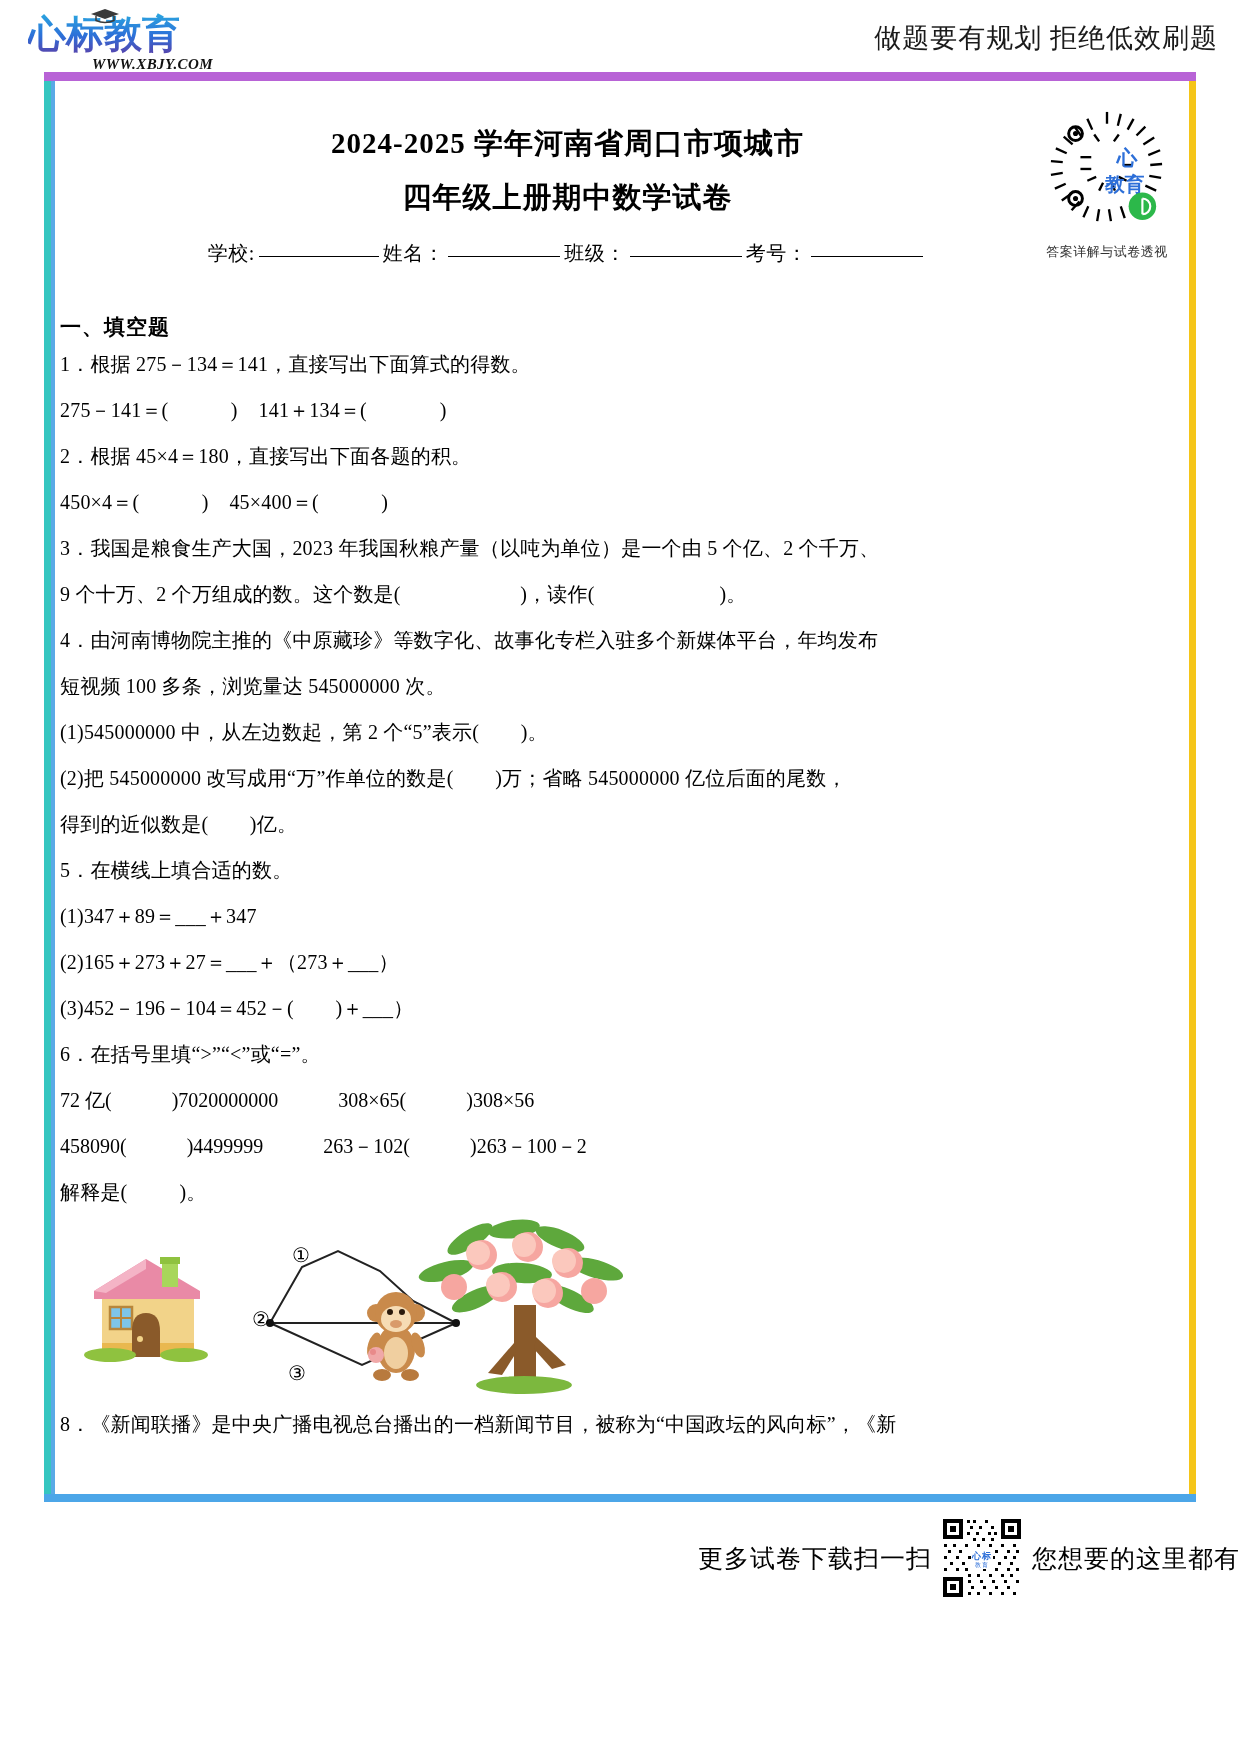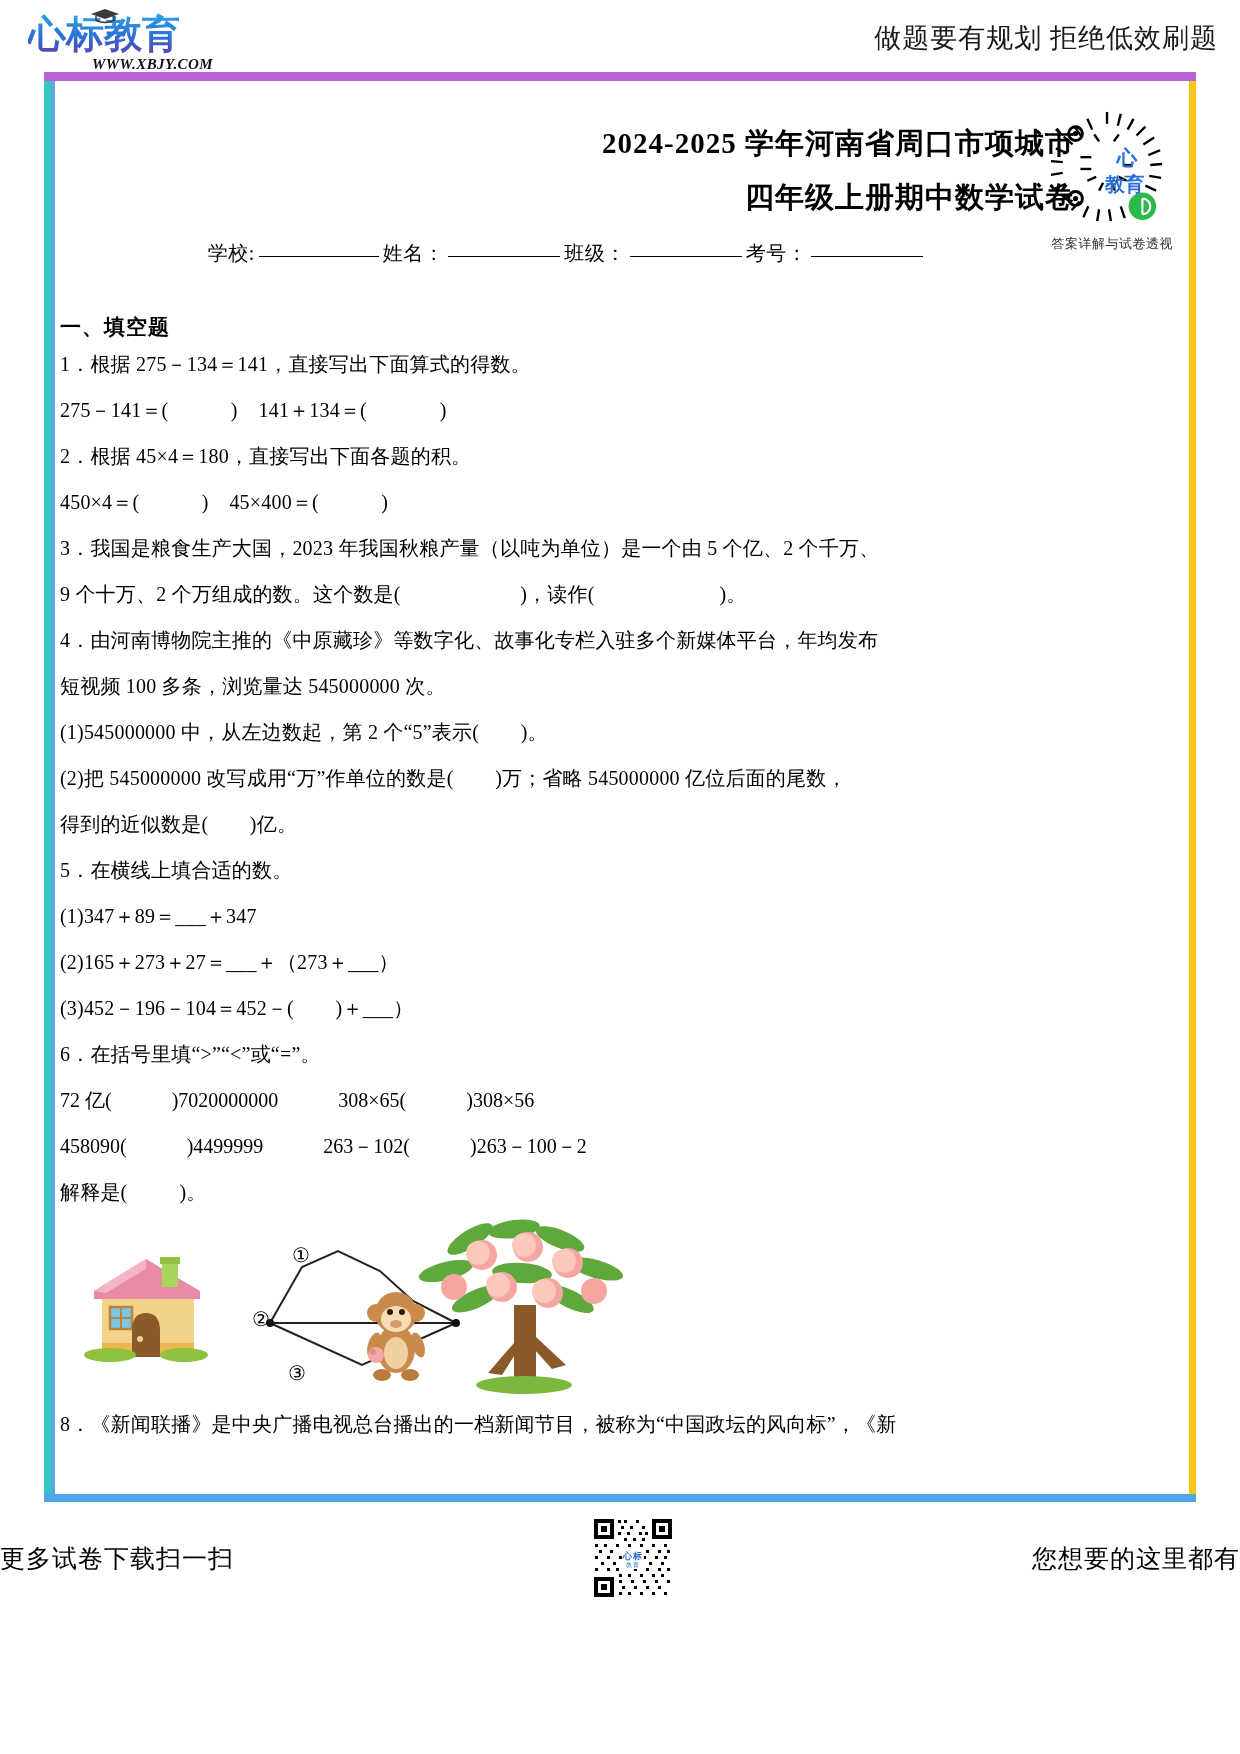--- a/index.html
+++ b/index.html
@@ -96,21 +96,21 @@
     background: #4ca6e8;
   }
 
   
   .paper {
     position: absolute;
     left: 60px; top: 90px;
     width: 1125px;
   }
 
-  .title-block { text-align: right; padding-top: 26px; }
+  .title-block { text-align: center; padding-top: 26px; }
   .exam-title-1, .exam-title-2 {
     font-family: "Liberation Serif", "DejaVu Serif", serif;
     font-weight: bold;
     font-size: 29px;
     letter-spacing: 1px;
     color: #000;
     line-height: 54px;
     margin: 0;
     padding-right: 110px;
   }
@@ -136,26 +136,25 @@
   .blank-u.short { width: 112px; }
 
   
   .qr-head {
     position: absolute;
     right: 12px; top: 18px;
     width: 132px;
     text-align: center;
   }
   .qr-caption {
-    margin-top: 5px;
+    margin-top: 13px;
     font-size: 13px;
     color: #333;
     letter-spacing: 0.5px;
     font-family: "Liberation Sans", sans-serif;
-    text-align: right;
   }
 
   
   .section-head {
     margin-top: 46px;
     font-size: 21px;
     font-weight: bold;
     letter-spacing: 1px;
   }
   .q {
@@ -186,21 +185,21 @@
   
   .footer {
     position: absolute;
     left: 0; top: 1508px;
     width: 1240px;
     height: 100px;
   }
   .footer-inner {
     display: flex;
     align-items: center;
-    justify-content: space-between;
+    justify-content: flex-end;
     gap: 8px;
     height: 100%;
     font-size: 25px;
     letter-spacing: 1px;
     color: #000;
   }
   .footer-qr { width: 84px; height: 84px; }
 </style>
 </head>
 <body>

